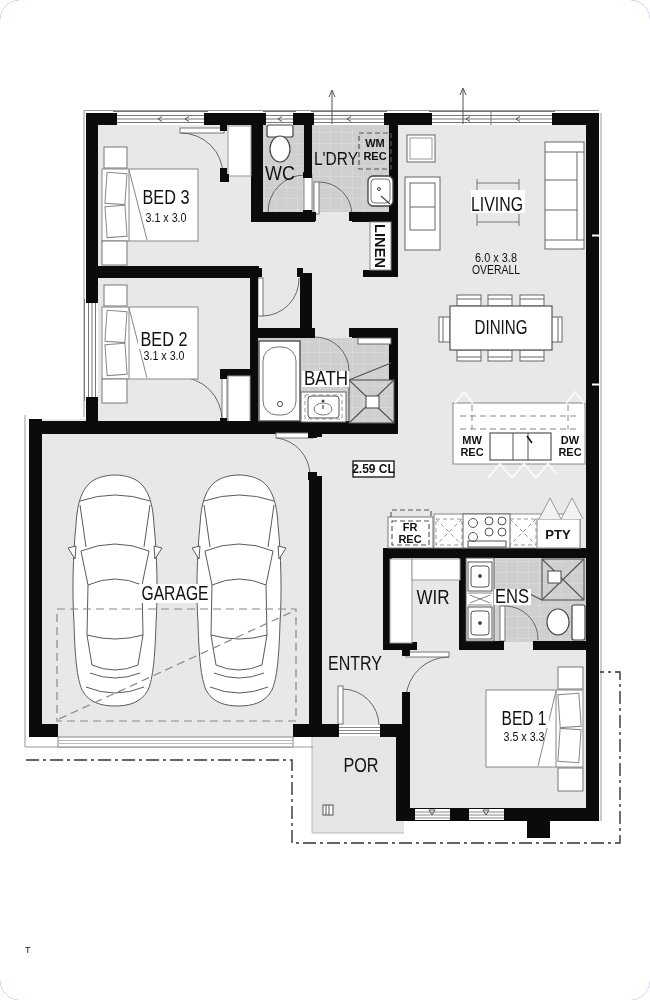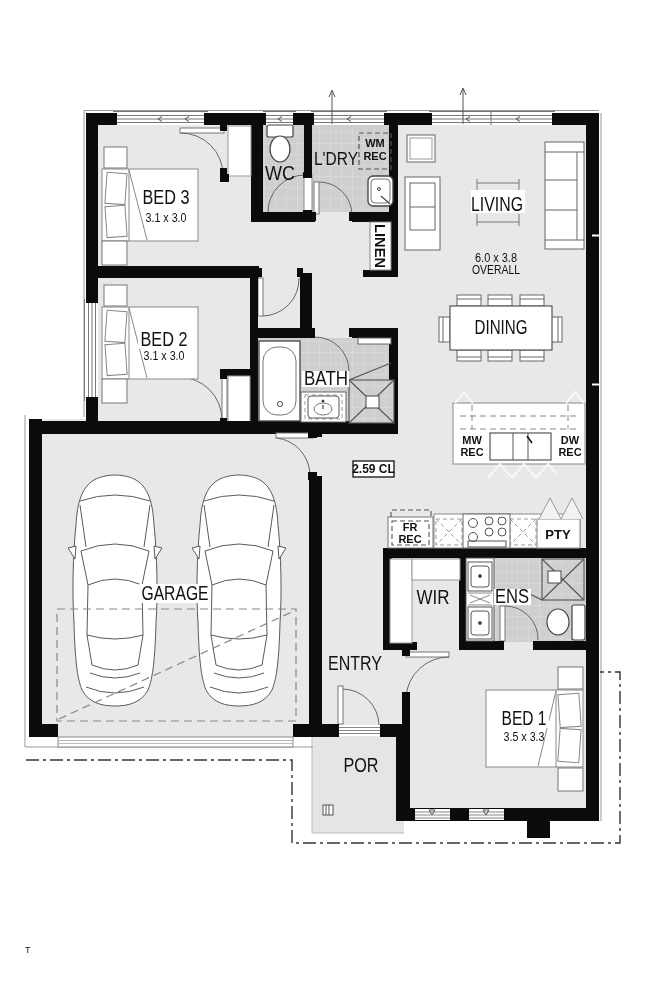--- a/index.html
+++ b/index.html
@@ -1,16 +1,16 @@
 <!DOCTYPE html>
 <html><head>
 <meta charset="utf-8">
 <style>
 html,body{margin:0;padding:0;background:#ffffff;}
-#page{width:650px;height:1000px;position:relative;background:#1d4ed8;overflow:hidden;}
+#page{width:650px;height:1000px;position:relative;background:#1d4ed8;overflow:hidden;border-radius:20px;}
 svg{display:block;}
 text{font-family:"Liberation Sans",sans-serif;fill:#111;}
 .rm{font-size:20px;}
 .dim{font-size:13px;}
 .sm{font-size:11px;font-weight:bold;}
 </style>
 </head>
 <body>
 <div id="page">
 <svg width="650" height="1000" viewBox="0 0 650 1000">

